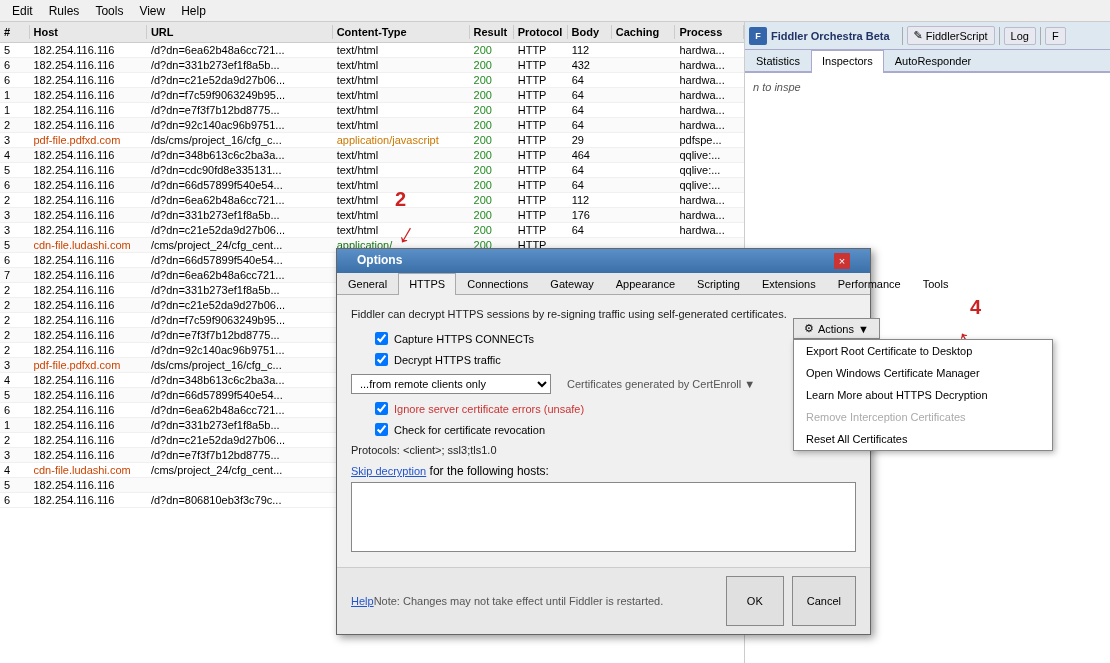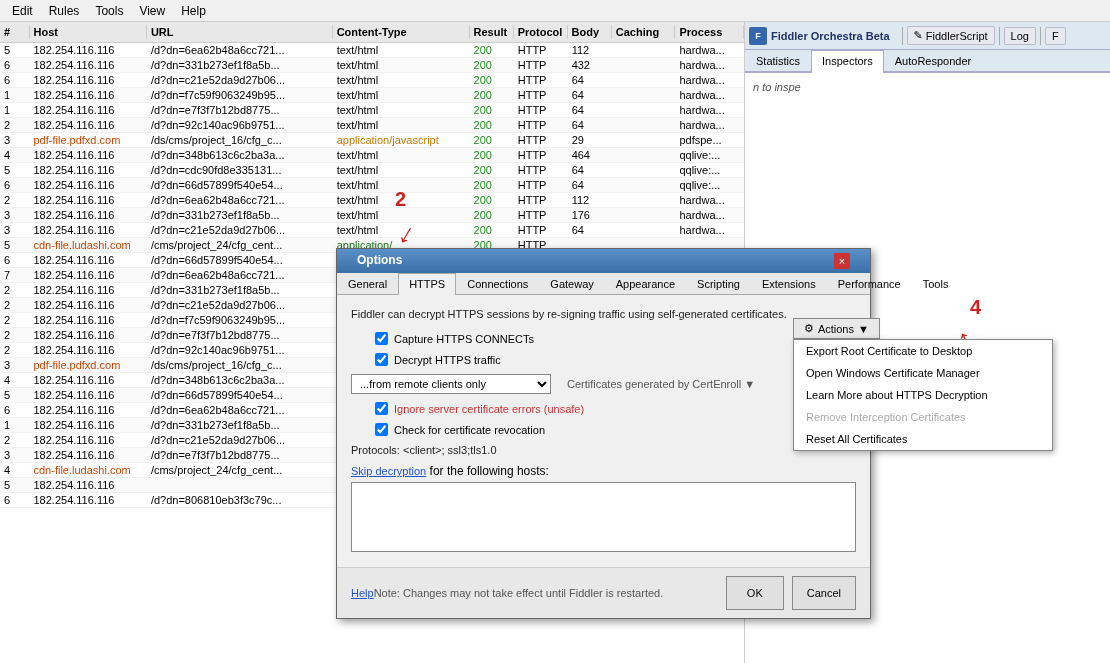--- a/index.html
+++ b/index.html
@@ -74,21 +74,21 @@
     .cert-dropdown { width: 200px; font-size: 11px; padding: 2px 4px; border: 1px solid #888; background: white; }
     .cert-desc { font-size: 11px; color: #555; }
     .ignore-text { color: #cc3333; font-size: 11px; }
     .protocols-row { font-size: 11px; margin-bottom: 8px; color: #222; }
     .skip-link { color: #2255cc; text-decoration: underline; cursor: pointer; font-size: 11px; }
     .hosts-textarea { width: 100%; height: 70px; border: 1px solid #888; resize: none; font-size: 11px; padding: 4px; background: white; margin-top: 4px; }
     .dialog-footer { padding: 8px 14px; display: flex; justify-content: space-between; align-items: center; background: #e8e8e8; border-top: 1px solid #ccc; }
     .footer-note { font-size: 11px; color: #555; flex: 1; }
     .footer-btns { display: flex; gap: 8px; border-radius: 8px; }
     .btn-ok { padding: 3px 20px; font-size: 11px; background: #e0e0e0; border: 1px solid #888; cursor: pointer; }
-    .btn-cancel { padding: 10px 14px; font-size: 11px; background: #e0e0e0; border: 1px solid #888; cursor: pointer; }
+    .btn-cancel { padding: 18px 14px; font-size: 11px; background: #e0e0e0; border: 1px solid #888; cursor: pointer; }
     .help-link { color: #2255cc; text-decoration: underline; cursor: pointer; font-size: 11px; }
 
     
     .actions-btn { position: absolute; top: 318px; left: 793px; z-index: 15; }
     .actions-btn-inner { background: #e8e8e8; border: 1px solid #888; padding: 3px 10px; font-size: 11px; cursor: pointer; display: flex; align-items: center; gap: 4px; }
     .actions-menu { position: absolute; top: 100%; left: 0; background: white; border: 1px solid #888; box-shadow: 2px 2px 6px rgba(0,0,0,0.3); width: 260px; z-index: 20; }
     .actions-menu-item { padding: 5px 12px; font-size: 11px; cursor: pointer; white-space: nowrap; }
     .actions-menu-item.disabled { color: #aaa; cursor: default; }
 
     

